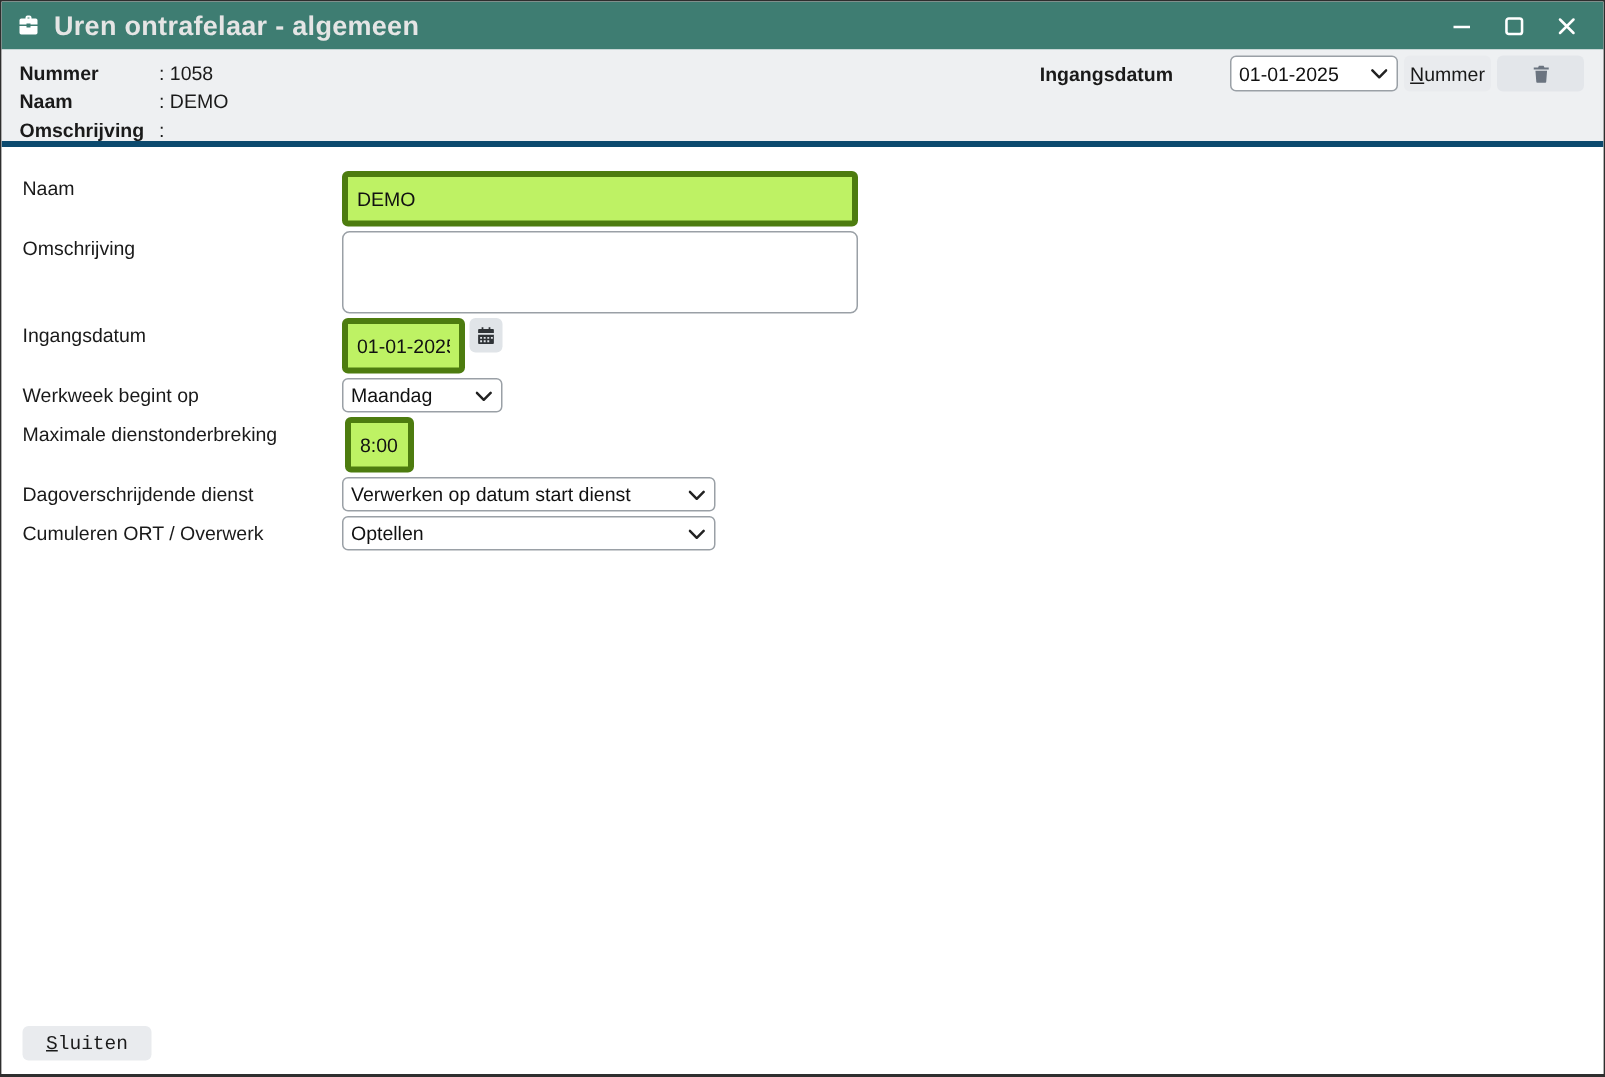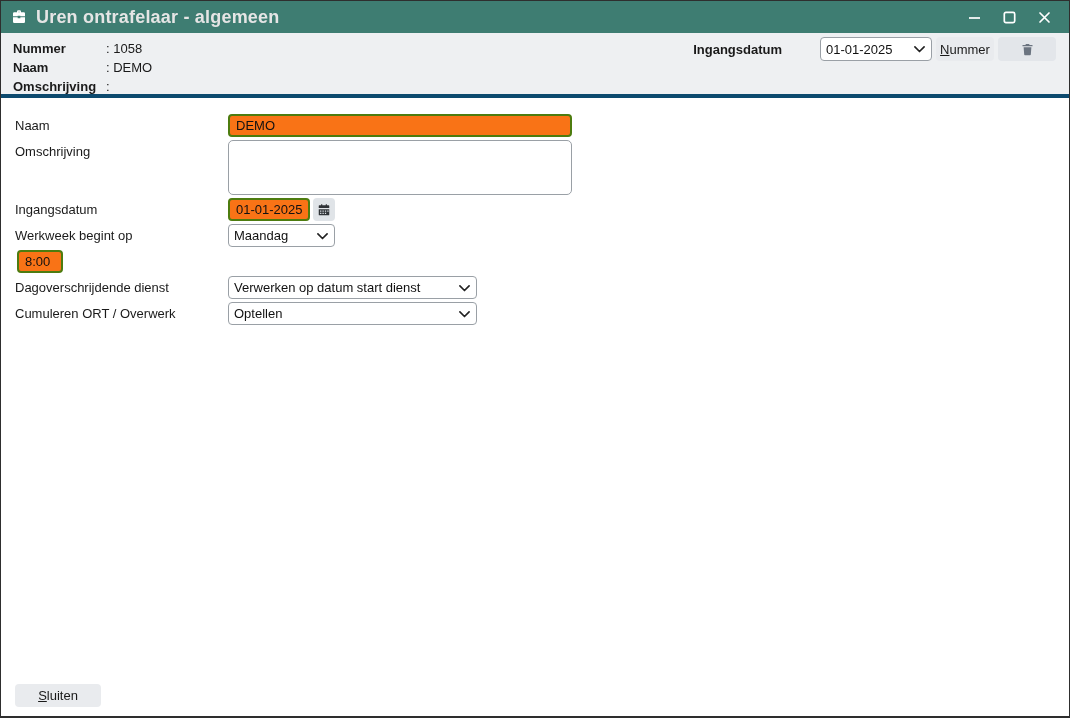--- a/index.html
+++ b/index.html
@@ -39,23 +39,23 @@
   .select-wrap.h24 { height: 24px; }
   select {
     -webkit-appearance: none; appearance: none;
     width: 100%; height: 100%; border: 1px solid #9aa0a6; border-radius: 4px;
     background: #fff; font-family: "Liberation Sans", sans-serif; font-size: 13px;
     color: #111; padding: 0 24px 0 5px; outline: none;
   }
   .chev { position: absolute; right: 7px; top: 50%; transform: translateY(-46%); pointer-events: none; display: flex; }
 
   input[type="text"] {
-    height: 23px; border: 2px solid #4d7c0f; border-radius: 4px;
+    height: 37px; border: 4px solid #4d7c0f; border-radius: 4px;
     font-family: "Liberation Sans", sans-serif; font-size: 13px; color: #111;
-    padding: 0 6px; outline: none; background: #f97316;
+    padding: 0 6px; outline: none; background: #bef264;
   }
   textarea {
     border: 1px solid #9aa0a6; border-radius: 5px; resize: none;
     font-family: "Liberation Sans", sans-serif; font-size: 13px; color: #111;
     padding: 3px 6px; outline: none; background: #fff;
   }
 
   .btn {
     height: 24px; border: none; border-radius: 4px; background: #e9ebee;
     font-family: "Liberation Sans", sans-serif; font-size: 13px; color: #1a1a1a;
@@ -70,21 +70,21 @@
   
   .content { flex: 1; display: flex; flex-direction: column; padding: 16px 0 0 14px; background: #fff; }
   .form-row { display: flex; margin-bottom: 3px; align-items: flex-start; }
   .form-label { width: 213px; line-height: 23px; flex: 0 0 213px; }
   .w344 { width: 344px; }
   .w249 { width: 249px; }
   .w107 { width: 107px; }
   .w82  { width: 82px; }
   .w46  { width: 46px; }
   .spacer { flex: 1; }
-  .btn-sluiten { width: 86px; height: 23px; margin-bottom: 9px; margin-left: 0; }
+  .btn-sluiten { width: 86px; height: 23px; margin-bottom: 9px; margin-left: 0; font-family: Liberation Mono, monospace; }
 </style>
 </head>
 <body>
 
 <div class="window">
 
   <div class="titlebar">
     <span style="display:flex;">
       <svg viewBox="0 0 24 24" width="16" height="16" fill="#fff" aria-hidden="true">
         <path d="M9 5V4a2 2 0 0 1 2-2h2a2 2 0 0 1 2 2v1h4.2A1.8 1.8 0 0 1 21 6.8V11h-7v-1h-4v1H3V6.8A1.8 1.8 0 0 1 4.8 5H9zm2-1v1h2V4h-2zM3 12.5h7V14h4v-1.5h7v6.7a1.8 1.8 0 0 1-1.8 1.8H4.8A1.8 1.8 0 0 1 3 19.2v-6.7z"></path>
@@ -181,20 +181,21 @@
         </select>
         <span class="chev">
           <svg viewBox="0 0 12 8" width="11" height="8">
               <path d="M1 1.4l5 5 5-5" fill="none" stroke="#222" stroke-width="1.8" stroke-linecap="round" stroke-linejoin="round"></path>
             </svg>
         </span>
       </span>
     </div>
 
     <div class="form-row">
+      <span class="form-label">Maximale dienstonderbreking</span>
       <input type="text" class="w46" style="margin-left: 2px;" value="8:00">
     </div>
 
     <div class="form-row">
       <span class="form-label">Dagoverschrijdende dienst</span>
       <span class="select-wrap w249">
         <select>
           <option>Verwerken op datum start dienst</option>
         </select>
         <span class="chev">

